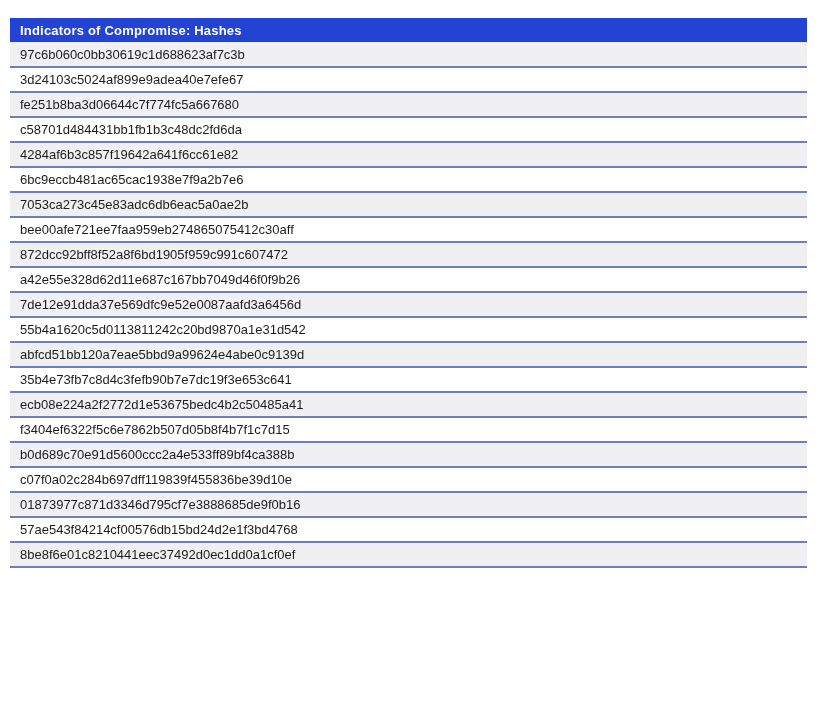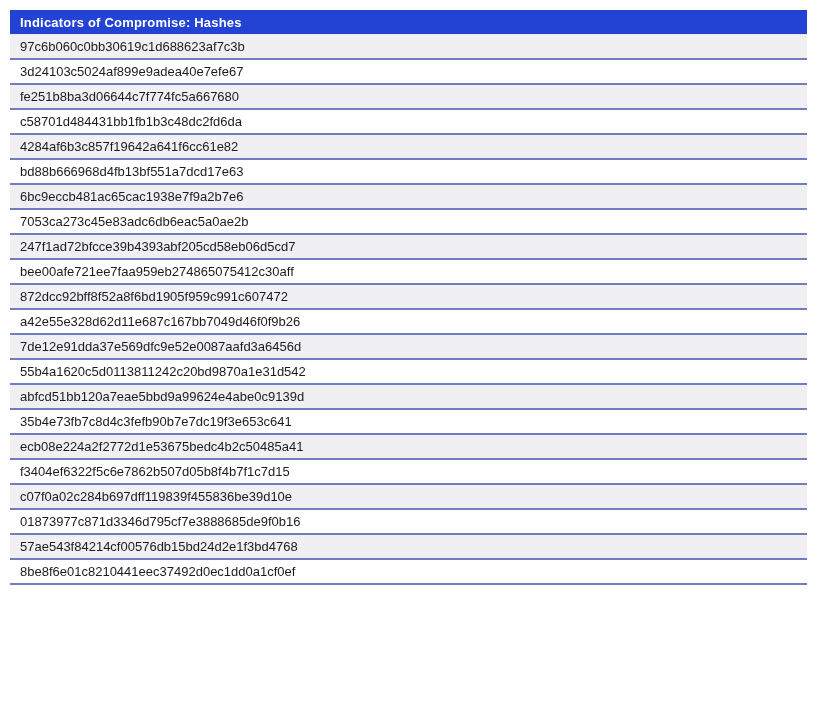--- a/index.html
+++ b/index.html
@@ -7,21 +7,21 @@
     padding: 0;
     background: #ffffff;
     width: 820px;
     height: 708px;
     font-family: "Liberation Sans", sans-serif;
     overflow: hidden;
   }
   .table-wrap {
     position: absolute;
     left: 10px;
-    top: 10px;
+    top: 18px;
     width: 797px;
   }
   table.ioc {
     border-collapse: collapse;
     width: 100%;
     table-layout: fixed;
   }
   table.ioc th {
     background: #2343d4;
     color: #ffffff;
@@ -71,38 +71,32 @@
   </tr>
 
   <tr>
     <td>c58701d484431bb1fb1b3c48dc2fd6da</td>
   </tr>
 
   <tr>
     <td>4284af6b3c857f19642a641f6cc61e82</td>
   </tr>
 
-  <tr>
-    <td>bd88b666968d4fb13bf551a7dcd17e63</td>
-  </tr>
 
   <tr>
     <td>6bc9eccb481ac65cac1938e7f9a2b7e6</td>
   </tr>
 
   <tr>
     <td>7053ca273c45e83adc6db6eac5a0ae2b</td>
   </tr>
 
 
 
 
-  <tr>
-    <td>247f1ad72bfcce39b4393abf205cd58eb06d5cd7</td>
-  </tr>
 
   <tr>
     <td>bee00afe721ee7faa959eb274865075412c30aff</td>
   </tr>
 
   <tr>
     <td>872dcc92bff8f52a8f6bd1905f959c991c607472</td>
   </tr>
 
   <tr>
@@ -126,20 +120,23 @@
   </tr>
 
   <tr>
     <td>ecb08e224a2f2772d1e53675bedc4b2c50485a41</td>
   </tr>
 
   <tr>
     <td>f3404ef6322f5c6e7862b507d05b8f4b7f1c7d15</td>
   </tr>
 
+  <tr>
+    <td>b0d689c70e91d5600ccc2a4e533ff89bf4ca388b</td>
+  </tr>
 
   <tr>
     <td>c07f0a02c284b697dff119839f455836be39d10e</td>
   </tr>
 
   <tr>
     <td>01873977c871d3346d795cf7e3888685de9f0b16</td>
   </tr>
 
   <tr>

